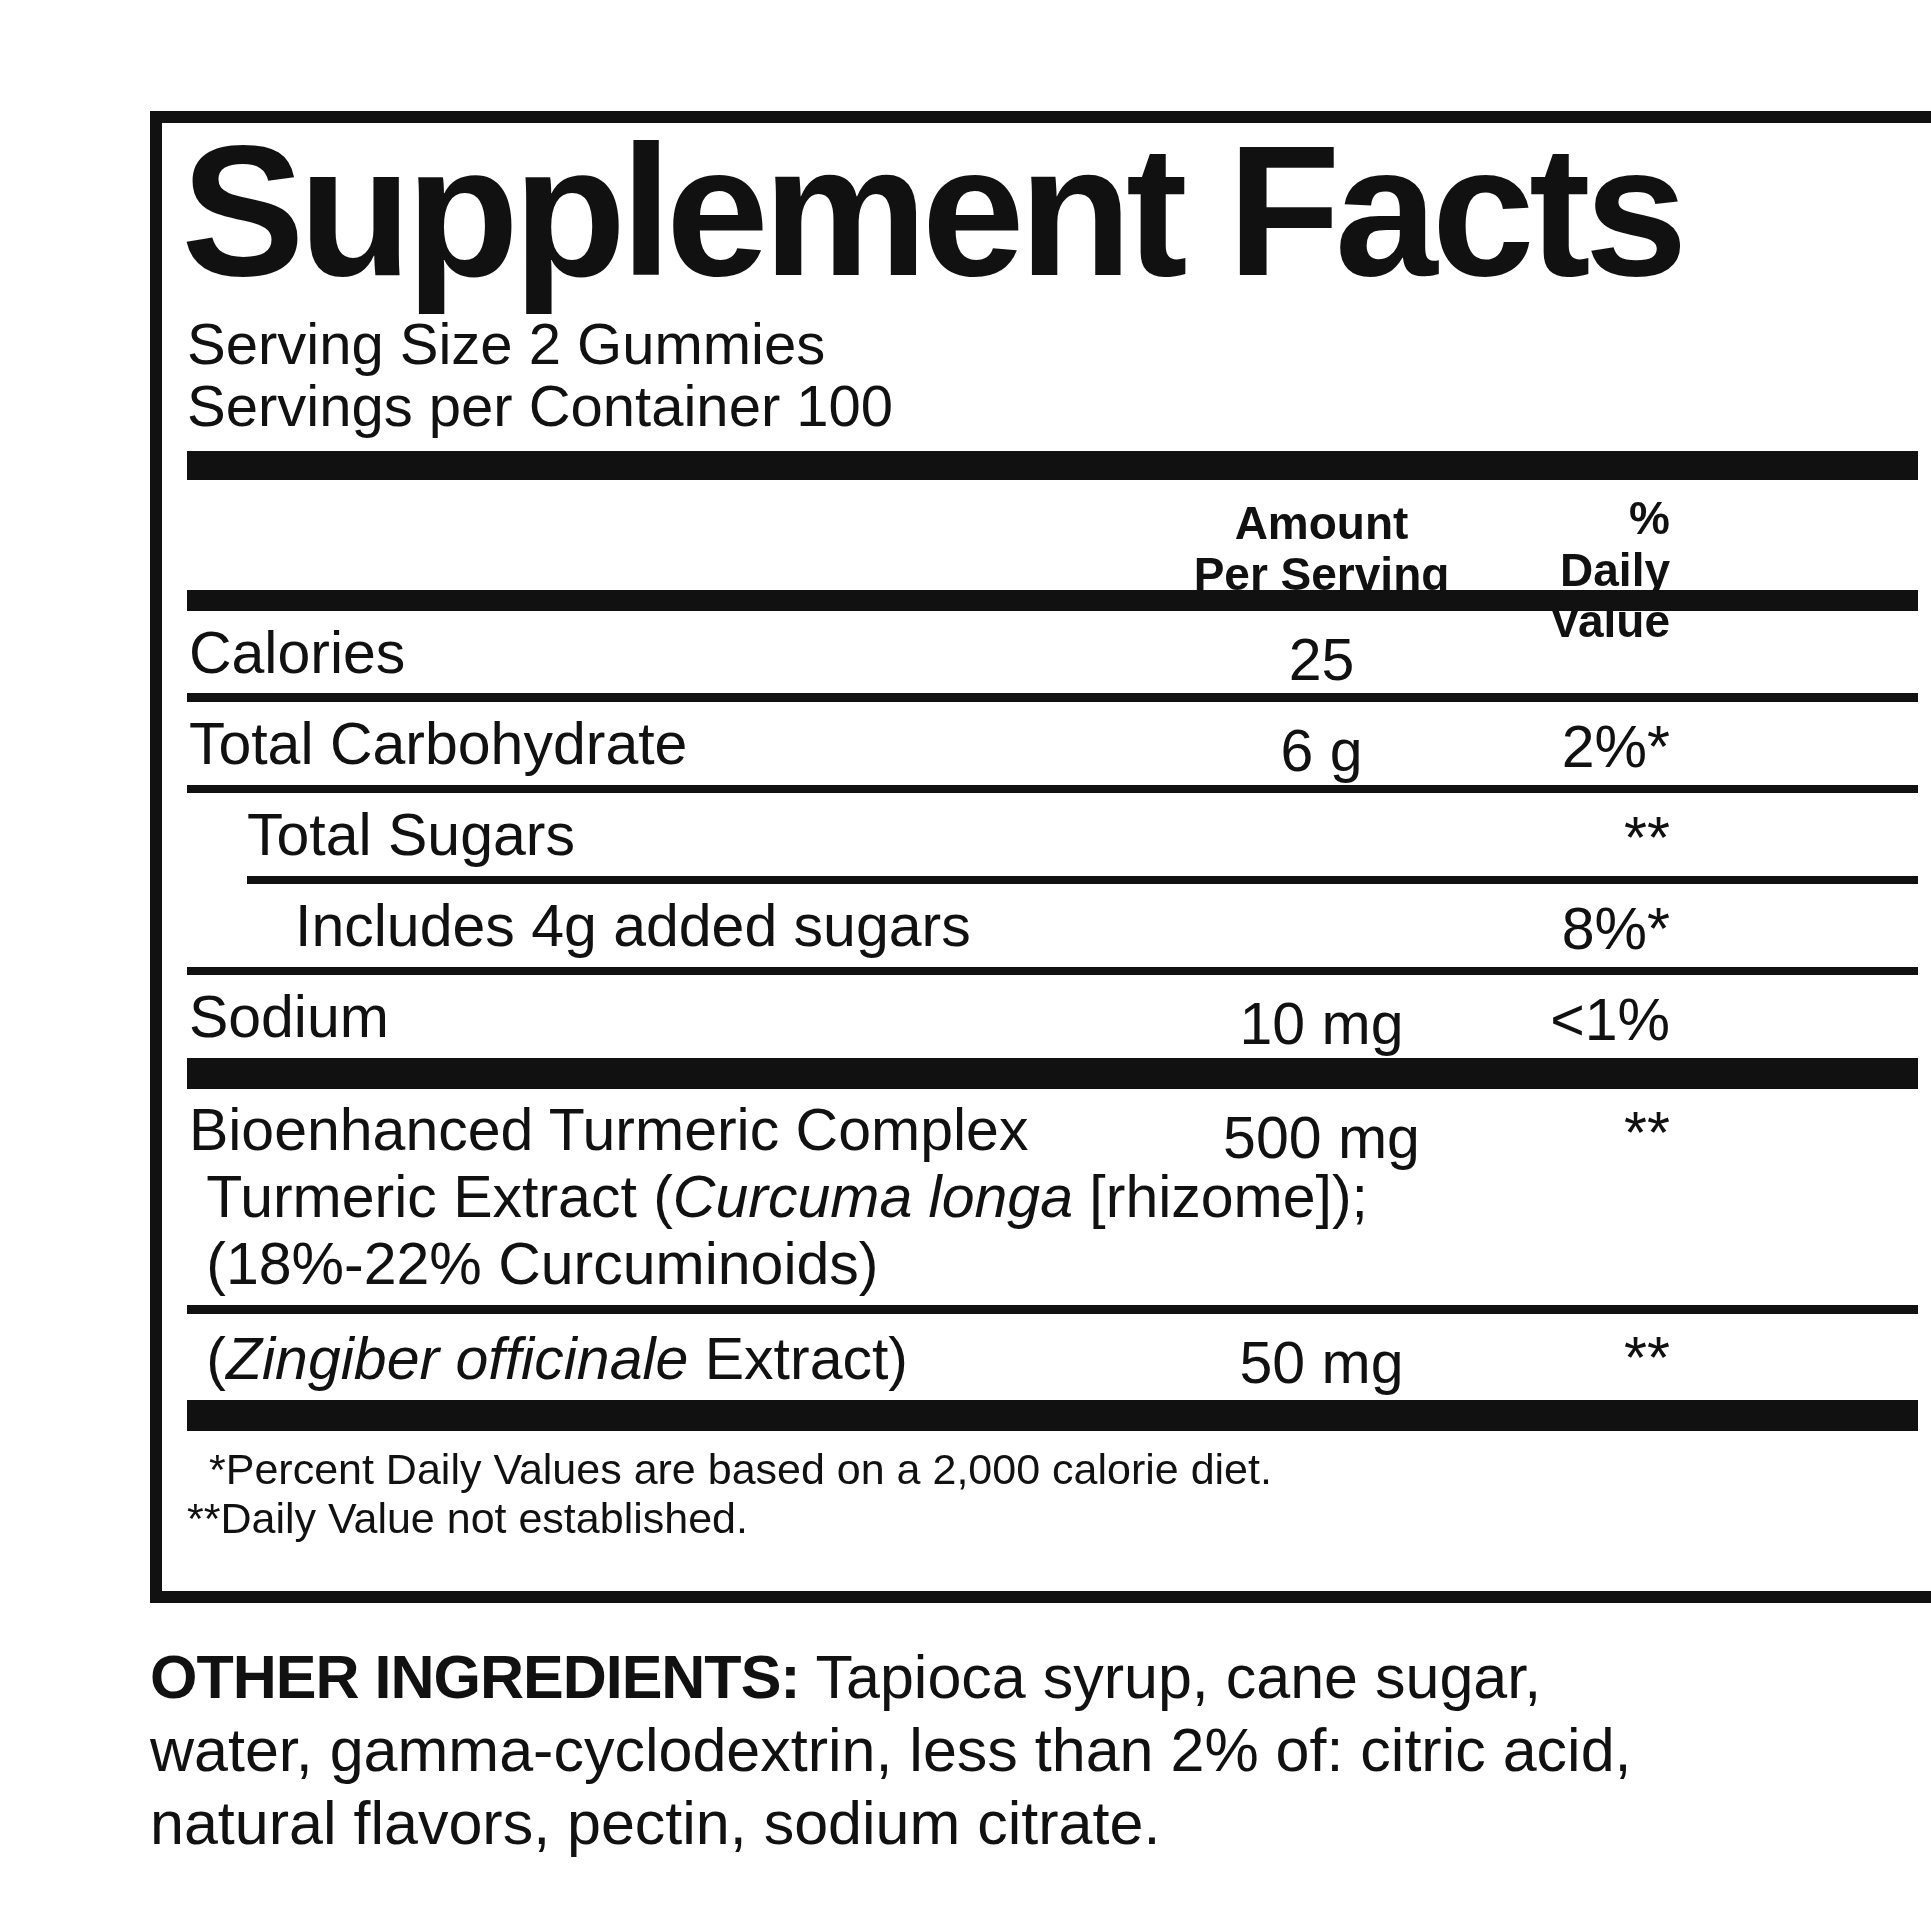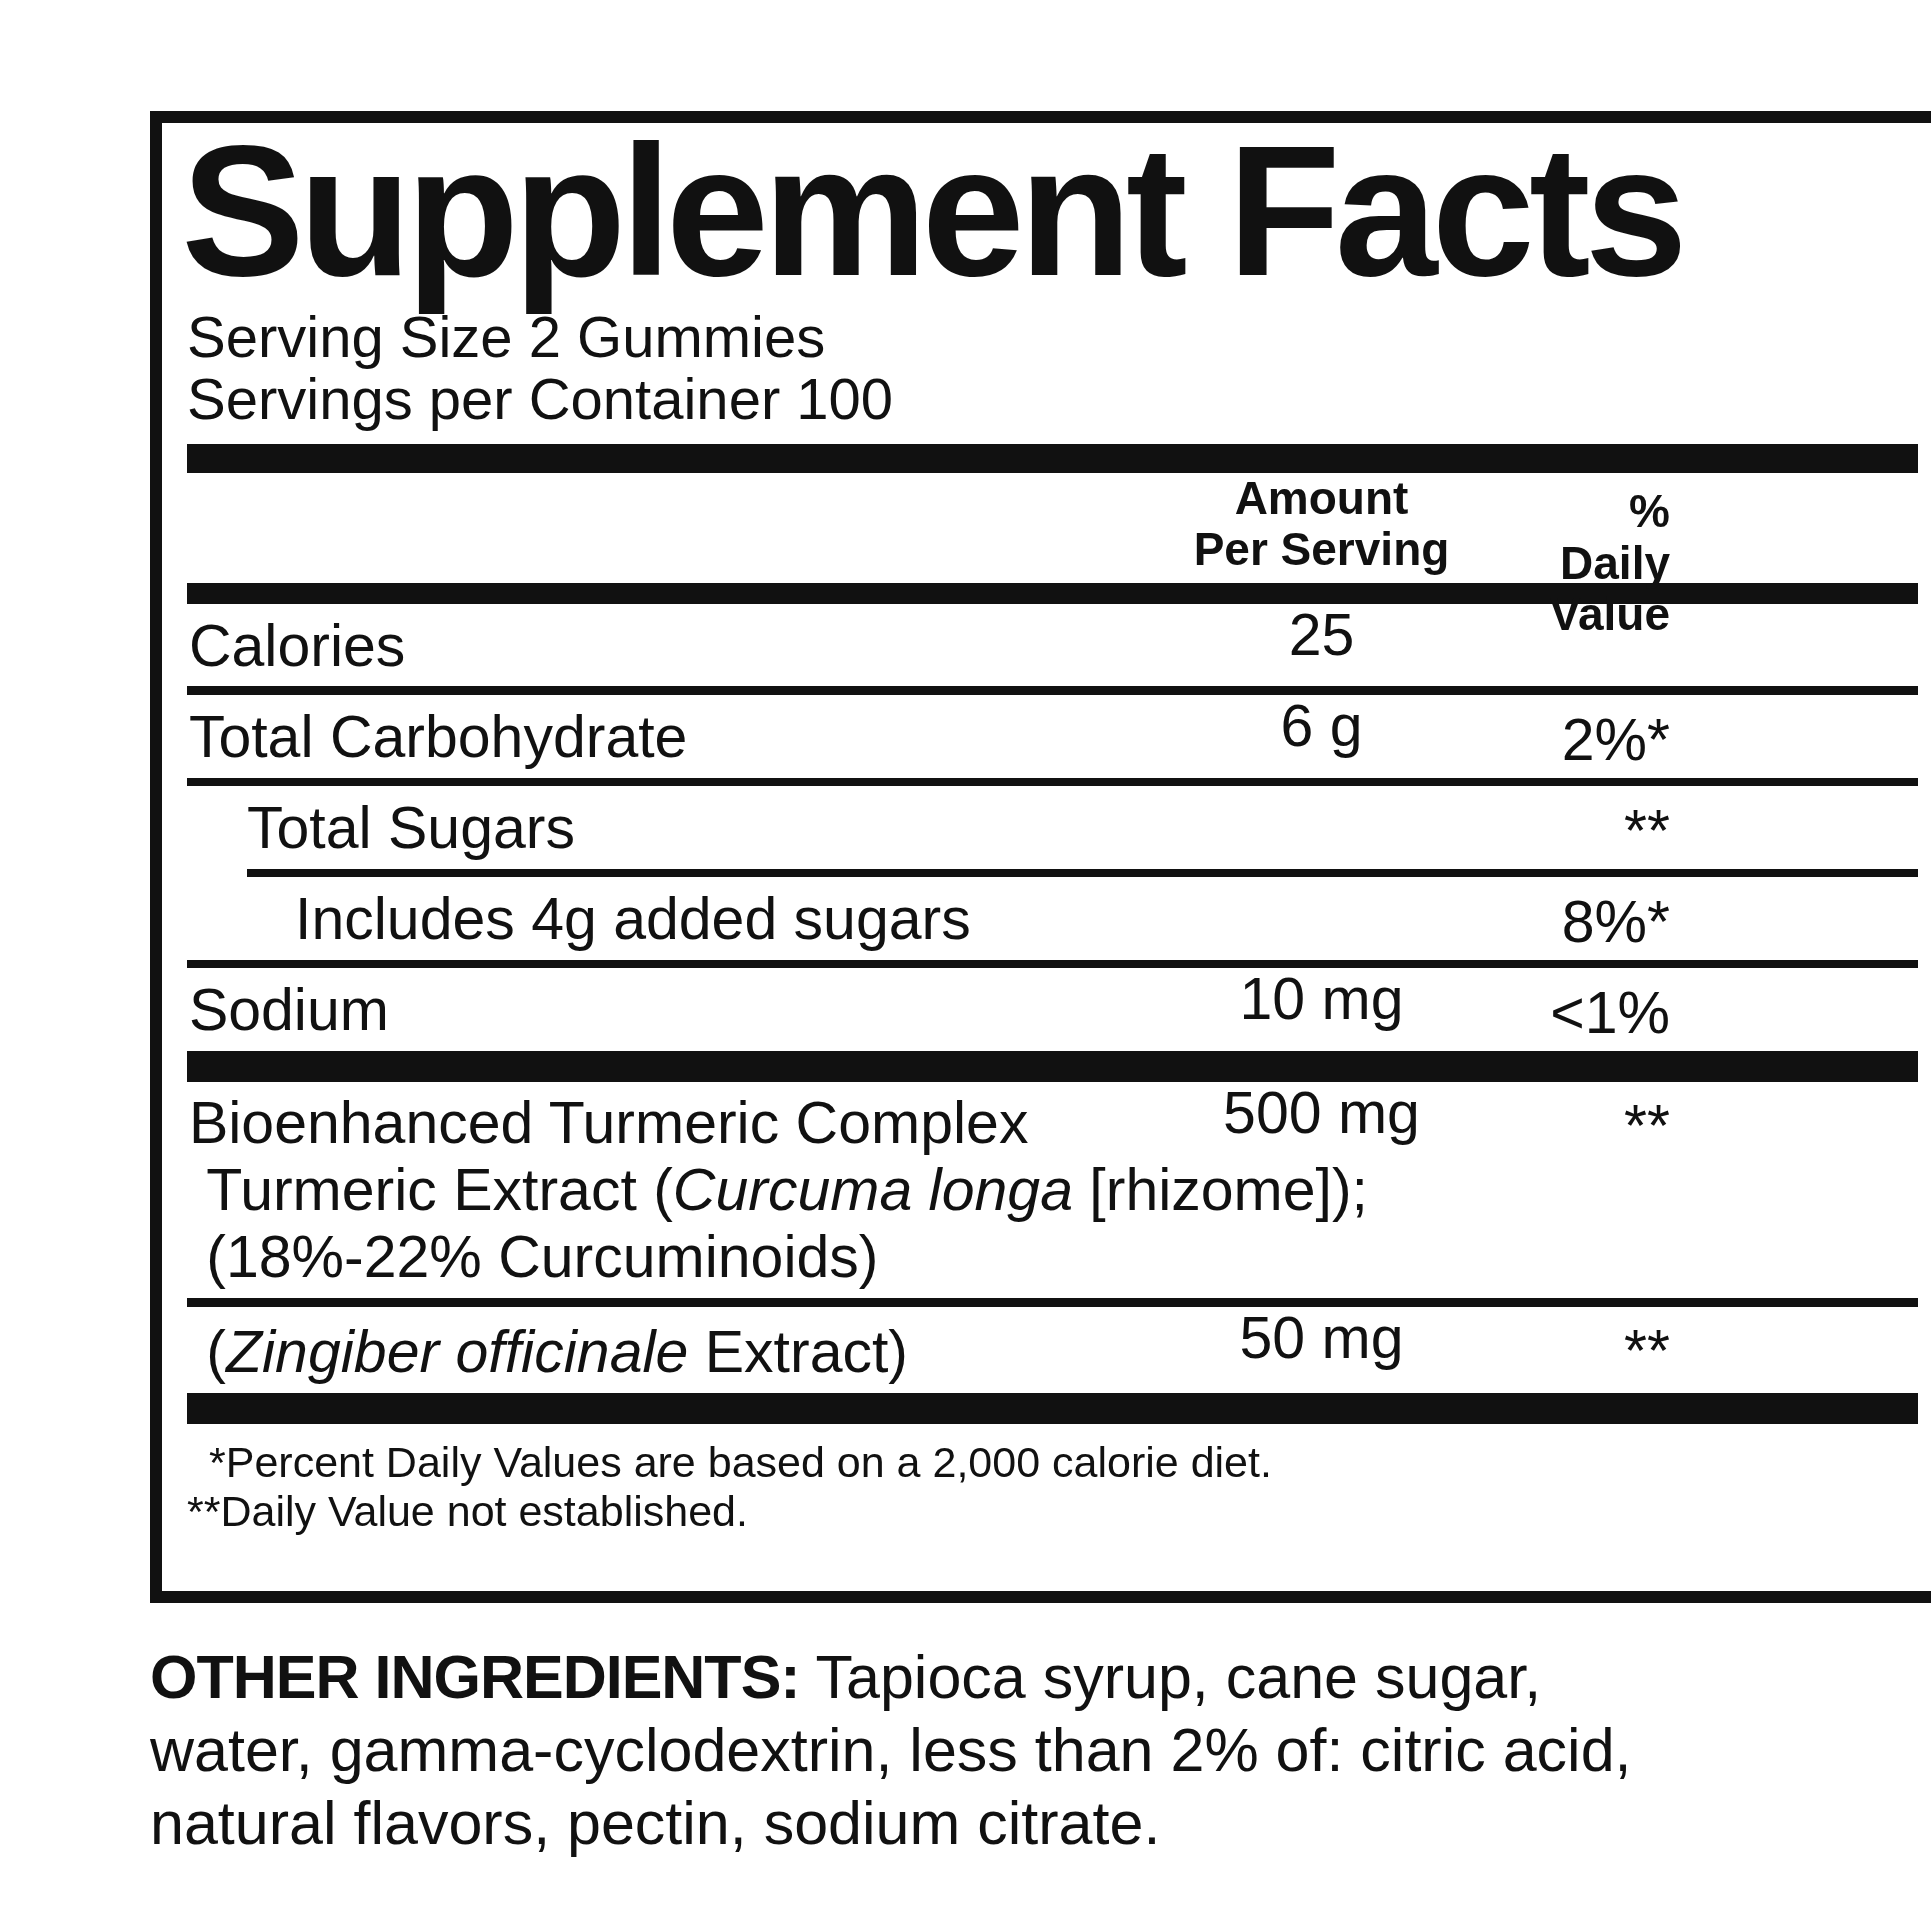--- a/index.html
+++ b/index.html
@@ -29,21 +29,21 @@
   }
   .title {
     font-size: 185px;
     font-weight: bold;
     letter-spacing: -5.8px;
     line-height: 0.93;
     margin: 1.9px 0 0 -5.8px;
     white-space: nowrap;
   }
   .serving-info {
-    margin-top: 9px;
+    margin-top: 16px;
     font-size: 58px;
     line-height: 1.07;
   }
   .bar {
     background: #111111;
   }
   .bar-top { height: 29px; margin-top: 13.5px; }
   .bar-under-header { height: 21px; }
   .bar-thick { height: 31px; }
   .sep {
@@ -52,21 +52,21 @@
   }
   .sep.indented { margin-left: 60px; }
   .col-header-row {
     position: relative;
     height: 97px;
     padding-top: 13.5px;
   }
   .amount-col {
     position: absolute;
     left: 946px;
-    top: 0;
+    top: 18px;
     width: 377px;
     text-align: center;
   }
   .dv-col {
     position: absolute;
     left: 1323px;
     top: 13.5px;
     width: 160px;
     text-align: right;
   }

